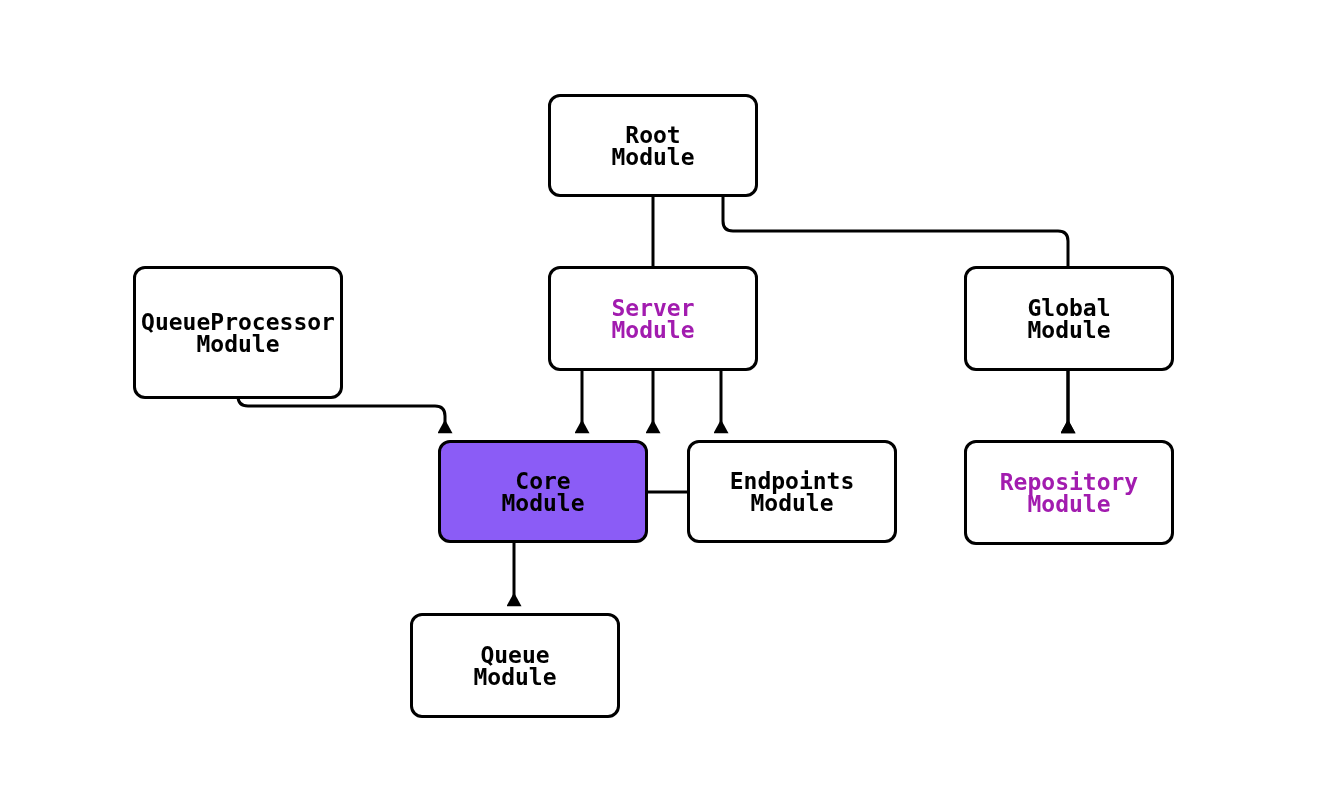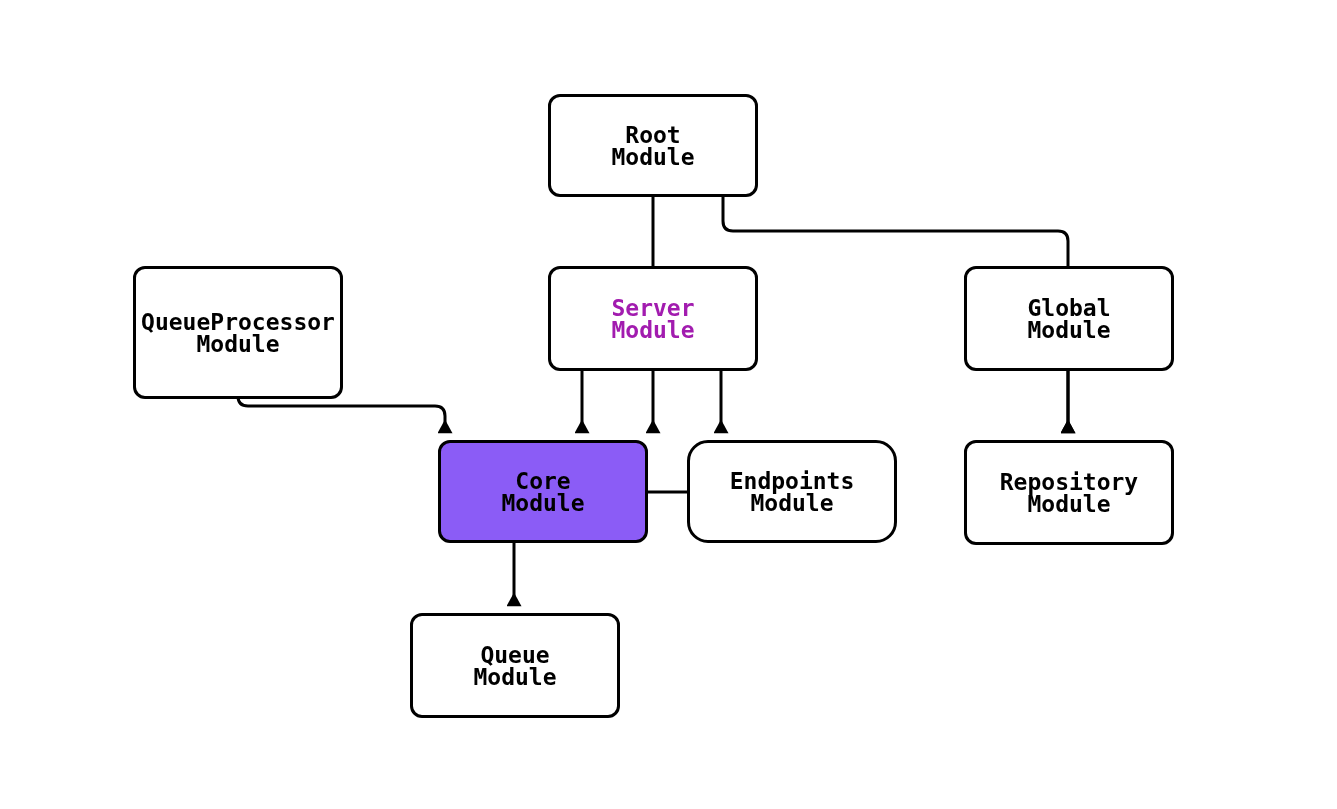--- a/index.html
+++ b/index.html
@@ -100,27 +100,27 @@
   <div class="node" style="left: 964px; top: 266px; width: 210px; height: 105px; border-color: rgb(0, 0, 0); background: rgb(255, 255, 255); border-width: 3px;">
     <div class="node-label" style="color: rgb(0, 0, 0);">Global
 Module</div>
   </div>
 
   <div class="node" style="left: 410px; top: 440px; width: 210px; height: 103px; border-color: rgb(0, 0, 0); background: #8b5cf6; border-width: 3px; margin-left: 28px;">
     <div class="node-label" style="color: rgb(0, 0, 0);">Core
 Module</div>
   </div>
 
-  <div class="node" style="left: 687px; top: 440px; width: 210px; height: 103px; border-color: rgb(0, 0, 0); background: rgb(255, 255, 255); border-width: 3px; border-radius: 21px;">
+  <div class="node" style="left: 687px; top: 440px; width: 210px; height: 103px; border-color: rgb(0, 0, 0); background: rgb(255, 255, 255); border-width: 3px;">
     <div class="node-label" style="color: rgb(0, 0, 0);">Endpoints
 Module</div>
   </div>
 
   <div class="node" style="left: 964px; top: 440px; width: 210px; height: 105px; border-color: rgb(0, 0, 0); background: rgb(255, 255, 255); border-width: 3px;">
-    <div class="node-label" style="color: #000000;">Repository
+    <div class="node-label" style="color: #a21caf;">Repository
 Module</div>
   </div>
 
   <div class="node" style="left: 410px; top: 613px; width: 210px; height: 105px; border-color: rgb(0, 0, 0); background: rgb(255, 255, 255); border-width: 3px;">
     <div class="node-label" style="color: rgb(0, 0, 0); text-align: center;">Queue
 Module</div>
   </div>
 
 </div>
 

